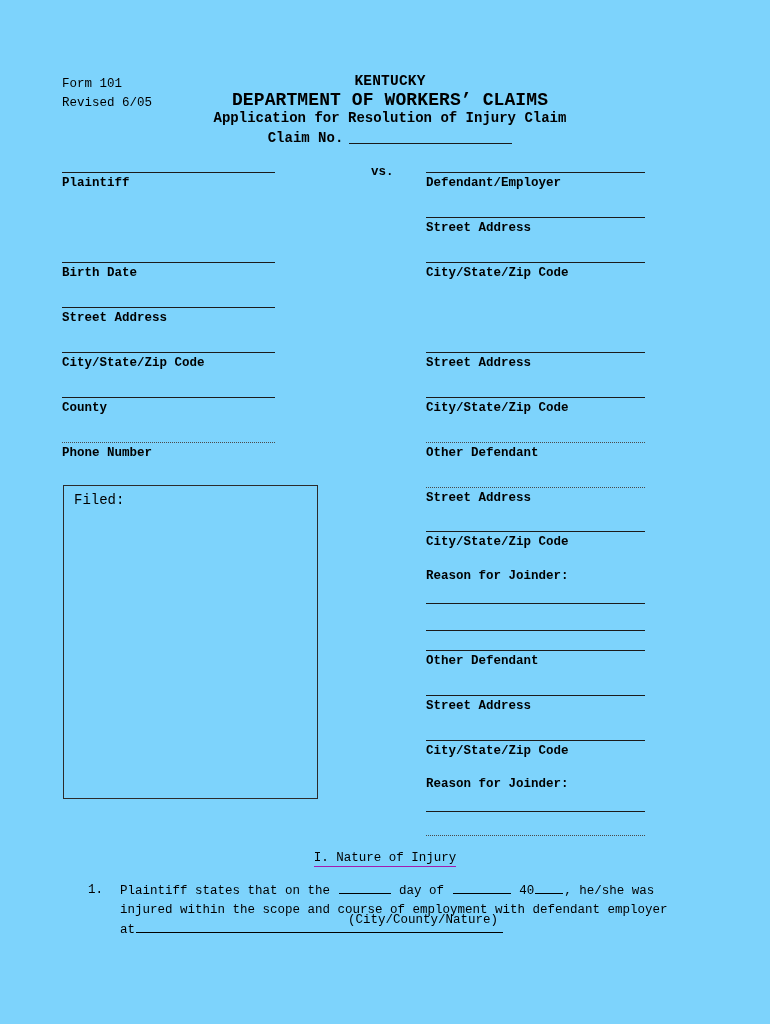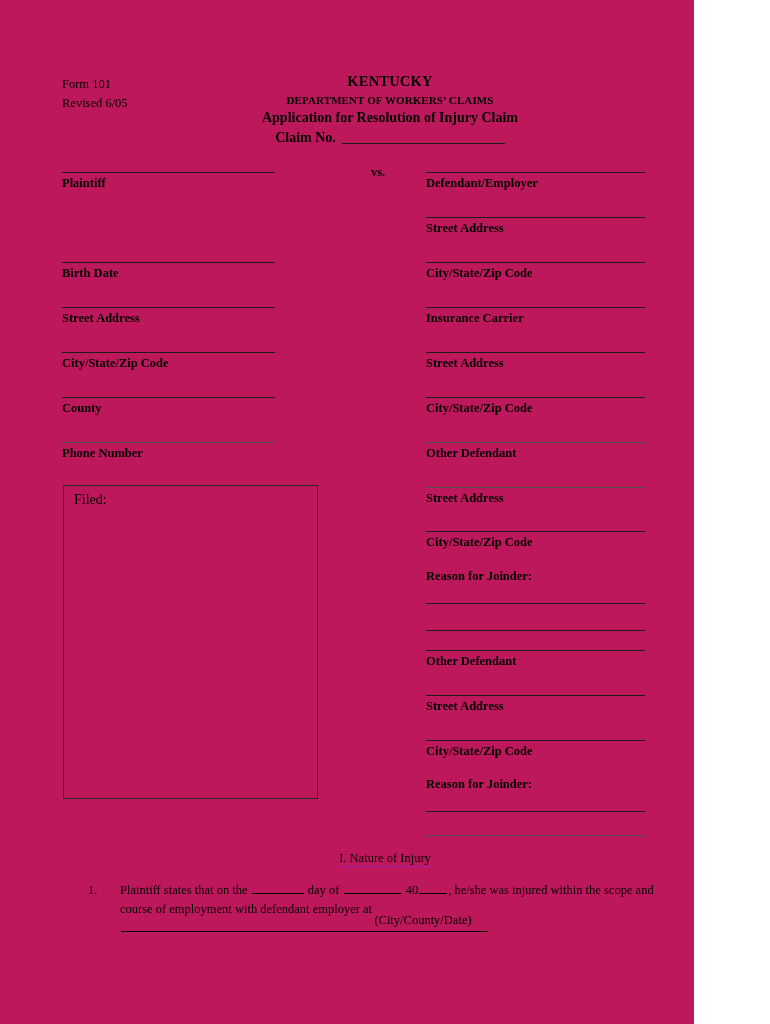--- a/index.html
+++ b/index.html
@@ -7,24 +7,25 @@
     margin: 0;
     padding: 0;
     background: #ffffff;
   }
   body {
     font-family: "Liberation Serif", "DejaVu Serif", serif;
     color: #000000;
   }
   .page {
     position: relative;
-    width: 694px;
+    width: 770px;
     height: 1024px;
-    background: #be185d;
+    background: #7dd3fc;
     overflow: hidden;
+    font-family: Liberation Mono, monospace;
   }
 
   
   .form-meta {
     position: absolute;
     left: 62px;
     top: 75px;
     font-size: 12.5px;
     line-height: 19px;
   }
@@ -33,21 +34,21 @@
   .title-block {
     position: absolute;
     left: 180px;
     top: 72px;
     width: 420px;
     text-align: center;
     font-weight: bold;
     line-height: 18.5px;
   }
   .title-line-1 { font-size: 14.5px; letter-spacing: .2px; }
-  .title-line-2 { font-size: 11px; letter-spacing: .1px; }
+  .title-line-2 { font-size: 18px; letter-spacing: .1px; }
   .title-line-3 { font-size: 14px; }
   .claim-no-row {
     font-size: 14px;
     display: flex;
     justify-content: center;
     align-items: flex-end;
     margin-top: 1px;
   }
   .claim-no-label { white-space: nowrap; }
   .claim-no-rule {
@@ -224,24 +225,20 @@
   <div class="field col-right" style="left:426px; top:217px;">
     <div class="rule"></div>
     <div class="flabel">Street Address</div>
   </div>
 
   <div class="field col-right" style="left:426px; top:262px;">
     <div class="rule"></div>
     <div class="flabel">City/State/Zip Code</div>
   </div>
 
-  <div class="field col-right" style="left:426px; top:307px;">
-    <div class="rule"></div>
-    <div class="flabel">Insurance Carrier</div>
-  </div>
 
   <div class="field col-right" style="left:426px; top:352px;">
     <div class="rule"></div>
     <div class="flabel">Street Address</div>
   </div>
 
   <div class="field col-right" style="left:426px; top:397px;">
     <div class="rule"></div>
     <div class="flabel">City/State/Zip Code</div>
   </div>
@@ -309,15 +306,15 @@
     <div class="para-body">
       <span>Plaintiff states that on the</span>
       <span class="blank w-day"></span>
       <span>day of</span>
       <span class="blank w-month"></span>
       <span>40</span><span class="blank w-year"></span><span>, he/she was injured within the scope and course of</span>
       <span>employment with defendant employer at</span><span class="blank w-place"></span>
     </div>
   </div>
 
-  <div class="caption">(City/County/Date)</div>
+  <div class="caption">(City/County/Nature)</div>
 
 </div>
 
 </body></html>

